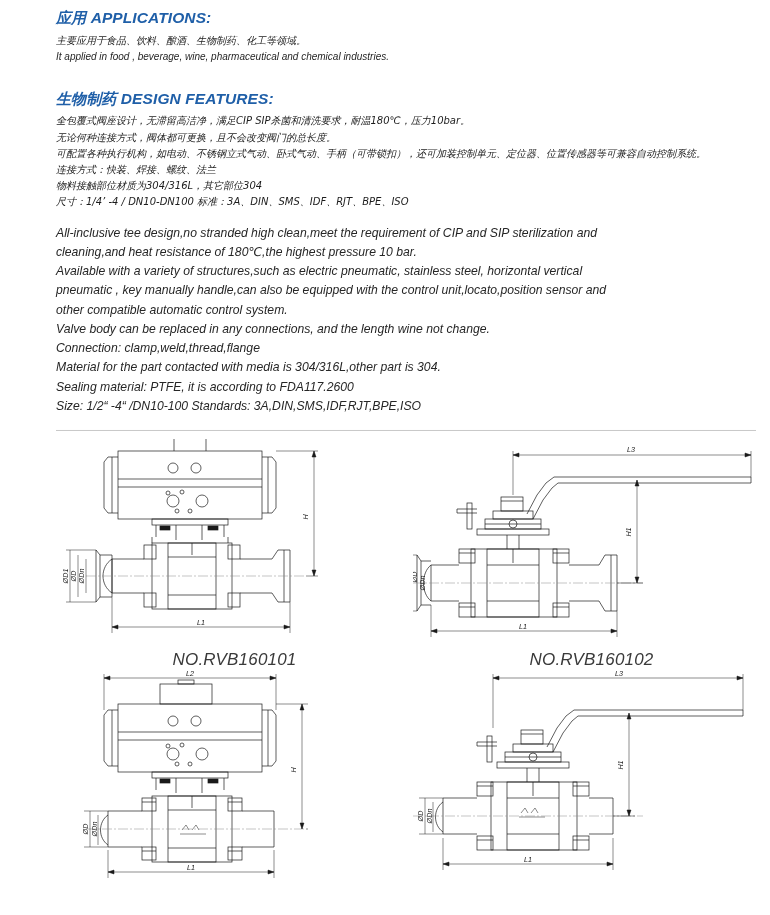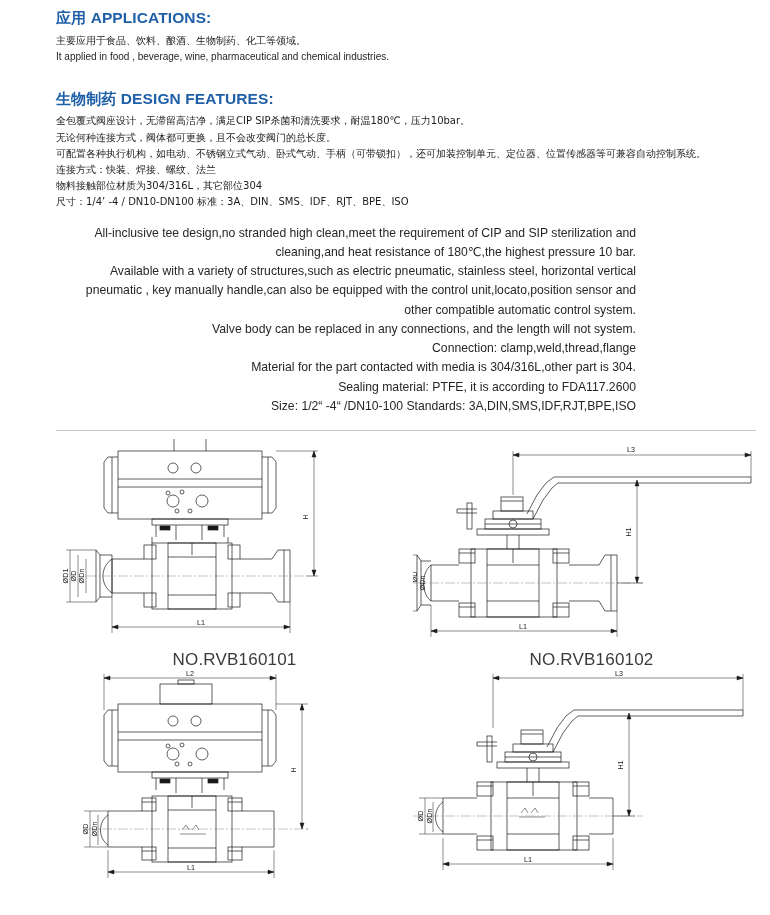--- a/index.html
+++ b/index.html
@@ -14,20 +14,21 @@
     font-family: "Liberation Sans", "DejaVu Sans", sans-serif;
     color: #2b2b2b;
     overflow: hidden;
     position: relative;
   }
   .page {
     width: 770px;
     height: 912px;
     padding: 8px 18px 0 56px;
     position: relative;
+    font-style: italic;
   }
   h2.section-heading {
     font-size: 15.5px;
     font-weight: bold;
     color: #1f5fa8;
     margin: 0 0 5px 0;
     letter-spacing: 0.1px;
     line-height: 1.25;
   }
   .heading-cn { font-family: "DejaVu Sans", sans-serif; font-size: 15px; }
@@ -44,21 +45,20 @@
     font-size: 10px;
     line-height: 1.58;
     color: #262626;
   }
   .en-para {
     font-size: 12.2px;
     line-height: 1.58;
     color: #262626;
     max-width: 580px;
     margin: 0;
-    text-align: right;
   }
   .spacer-10 { height: 11px; }
   .en-block { margin-top: 2px; }
   .divider {
     margin: 12px 0 4px 0;
     height: 2px;
     width: 700px;
     background: linear-gradient(to bottom, #fefefe 0, #fefefe 1px, #c9c9c9 1px, #c9c9c9 2px);
     border: none;
   }
@@ -116,21 +116,21 @@
     <div class="cn-line cn-wrap">可配置各种执行机构，如电动、不锈钢立式气动、卧式气动、手柄（可带锁扣），还可加装控制单元、定位器、位置传感器等可兼容自动控制系统。</div>
     <div class="cn-line">连接方式：快装、焊接、螺纹、法兰</div>
     <div class="cn-line">物料接触部位材质为304/316L，其它部位304</div>
     <div class="cn-line">尺寸：1/4’ -4 / DN10-DN100 标准：3A、DIN、SMS、IDF、RJT、BPE、ISO</div>
 
     <div class="spacer-10"></div>
 
     <div class="en-block">
       <p class="en-para">All-inclusive tee design,no stranded high clean,meet the requirement of CIP and SIP sterilization and cleaning,and heat resistance of 180℃,the highest pressure 10 bar.</p>
       <p class="en-para">Available with a variety of structures,such as electric pneumatic, stainless steel, horizontal vertical pneumatic , key manually handle,can also be equipped with the control unit,locato,position sensor and other compatible automatic control system.</p>
-      <p class="en-para">Valve body can be replaced in any connections, and the length will not system.</p>
+      <p class="en-para">Valve body can be replaced in any connections, and the length wine not change.</p>
       <p class="en-para">Connection:  clamp,weld,thread,flange</p>
       <p class="en-para">Material for the part contacted with media is 304/316L,other part is 304.</p>
       <p class="en-para">Sealing material:  PTFE,  it is according to FDA117.2600</p>
       <p class="en-para">Size: 1/2“ -4“  /DN10-100   Standards:  3A,DIN,SMS,IDF,RJT,BPE,ISO</p>
     </div>
   </div>
 
   <hr class="divider">
 
   <div class="drawings">

